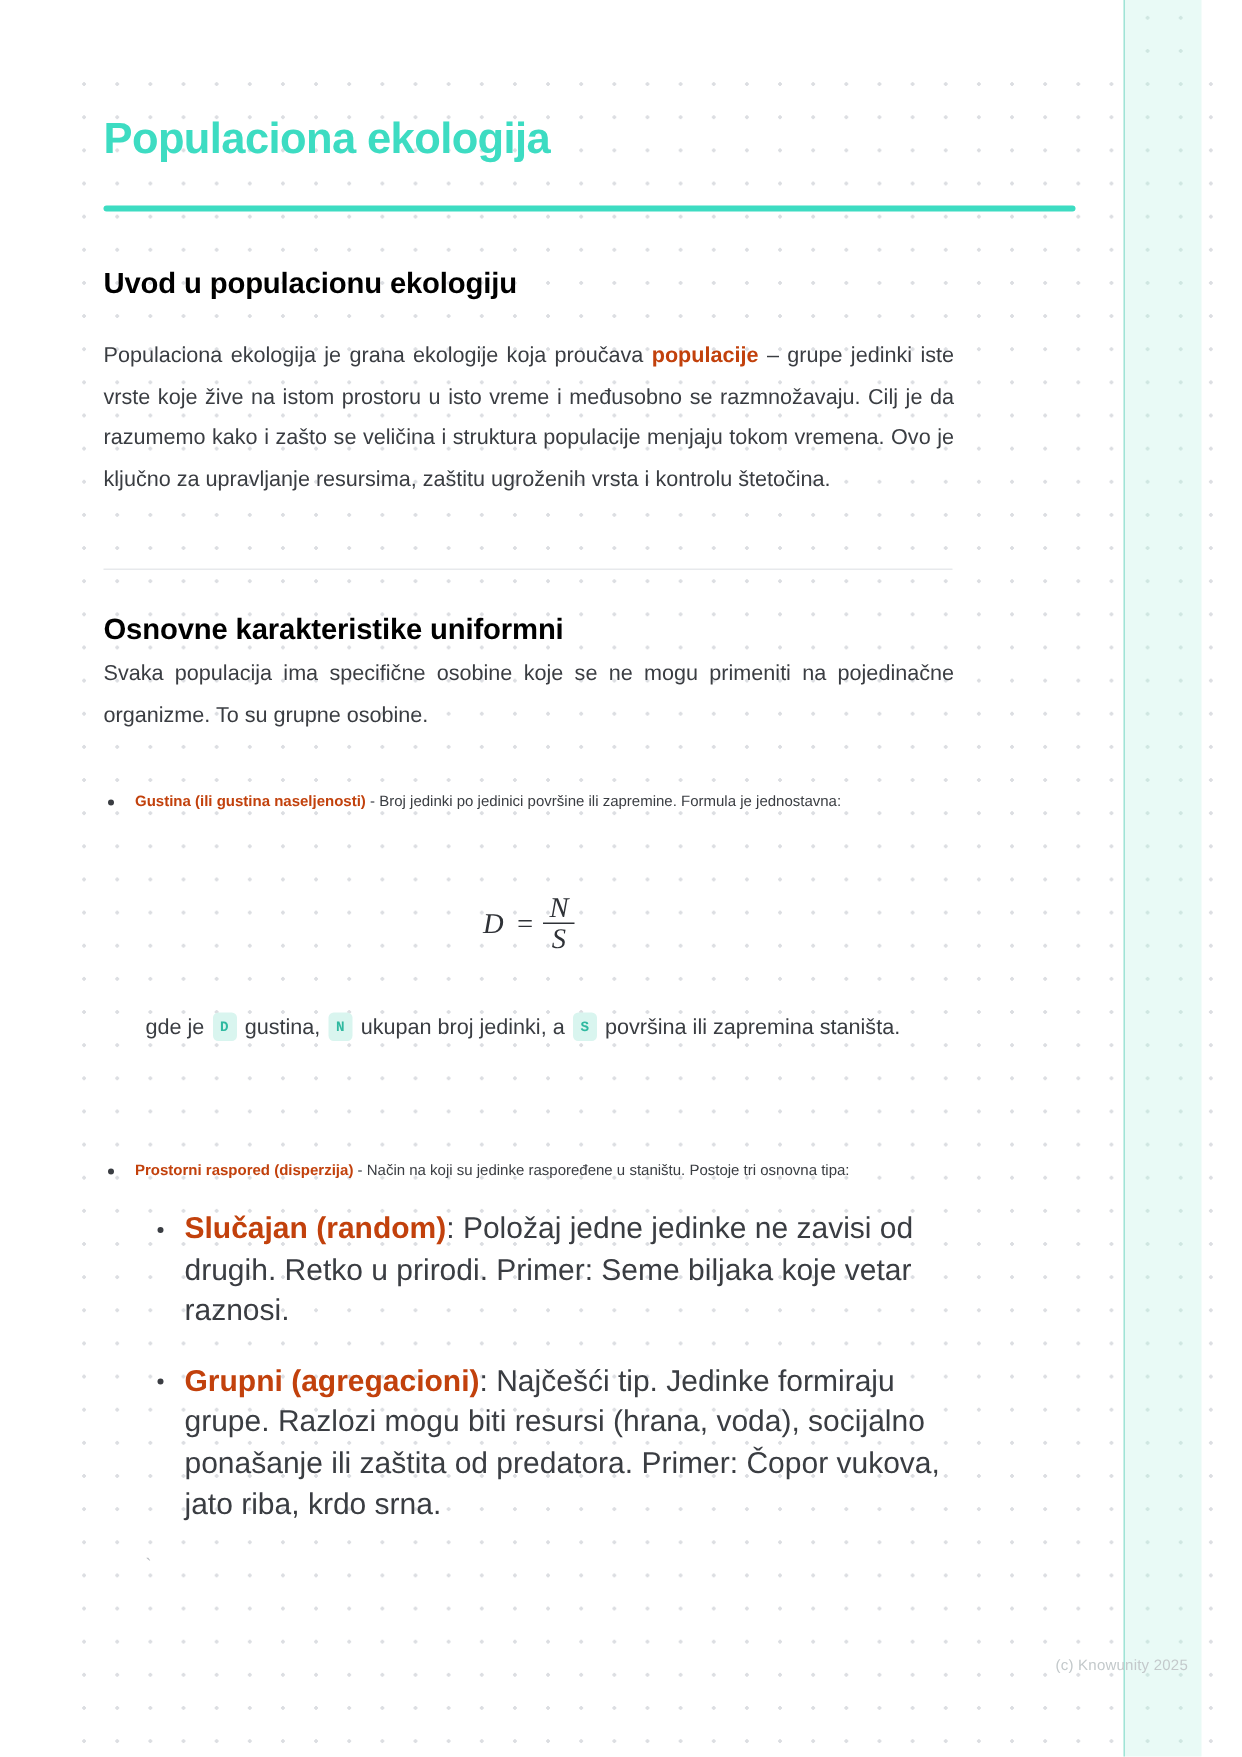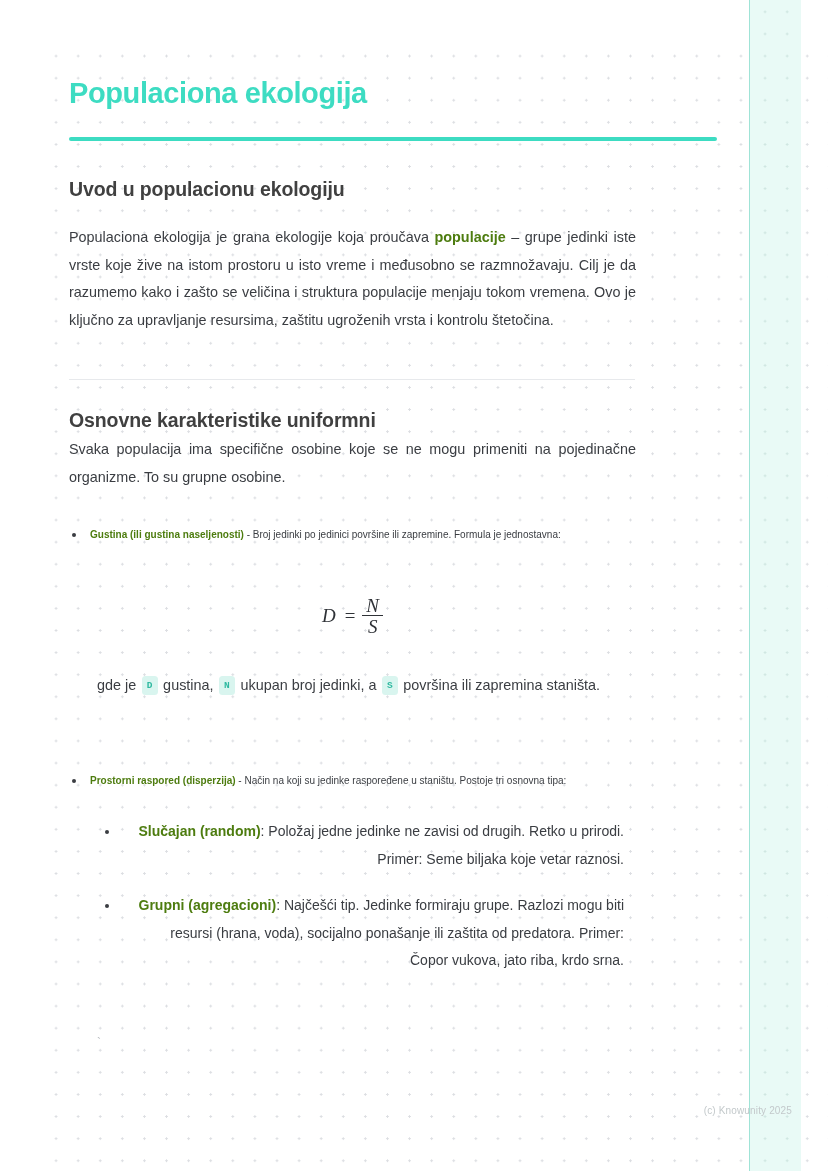--- a/index.html
+++ b/index.html
@@ -86,38 +86,38 @@
     height: 4px;
     background: #3ddcc2;
     border-radius: 2px;
   }
 
   
   .section-heading {
     font-size: 19.5px;
     line-height: 26px;
     font-weight: bold;
-    color: #404040;
+    color: #000000;
     margin: 0;
     letter-spacing: -0.1px;
   }
 
   
   .body-text {
     font-size: 14.4px;
     line-height: 27.5px;
     color: #3a3d42;
     margin: 0;
     text-align: justify;
     text-justify: inter-word;
   }
   .body-text.noj { text-align: left; }
   .body-text b, .bullet-text b, .subbullet-text b {
     font-weight: bold;
-    color: #4d7c0f;
+    color: #c2410c;
   }
 
   
   .divider {
     height: 1px;
     background: #e7e9ec;
     width: 566px;
     margin: 0;
   }
 
@@ -164,25 +164,25 @@
     content: "";
     position: absolute;
     left: 3px;
     top: 11.5px;
     width: 4.4px;
     height: 4.4px;
     background: #3a3d42;
     border-radius: 50%;
   }
   .subbullet-text {
-    font-size: 14px;
+    font-size: 20px;
     line-height: 27.5px;
     color: #3a3d42;
-    margin: 12px;
-    text-align: right;
+    margin: 0;
+    text-align: left;
   }
 
   
   .formula-block {
     text-align: center;
     font-family: "Liberation Serif", serif;
     font-style: italic;
     font-size: 19px;
     color: #2f3237;
   }

